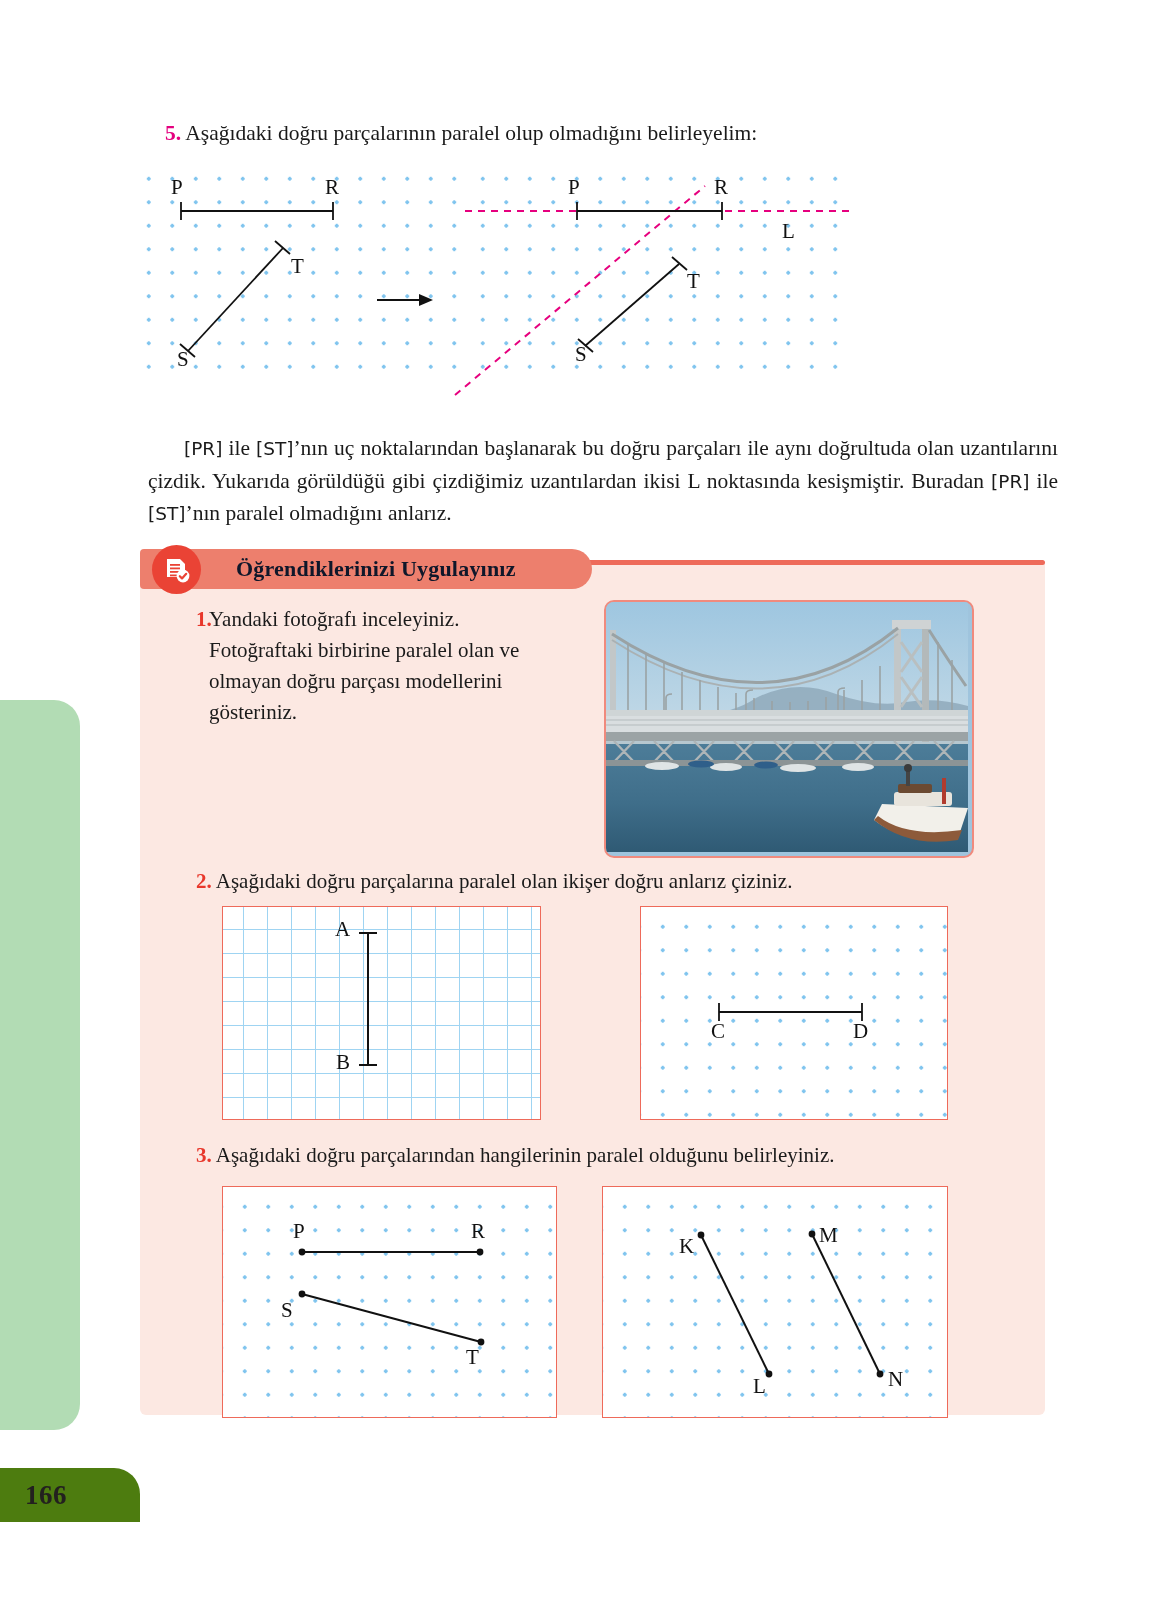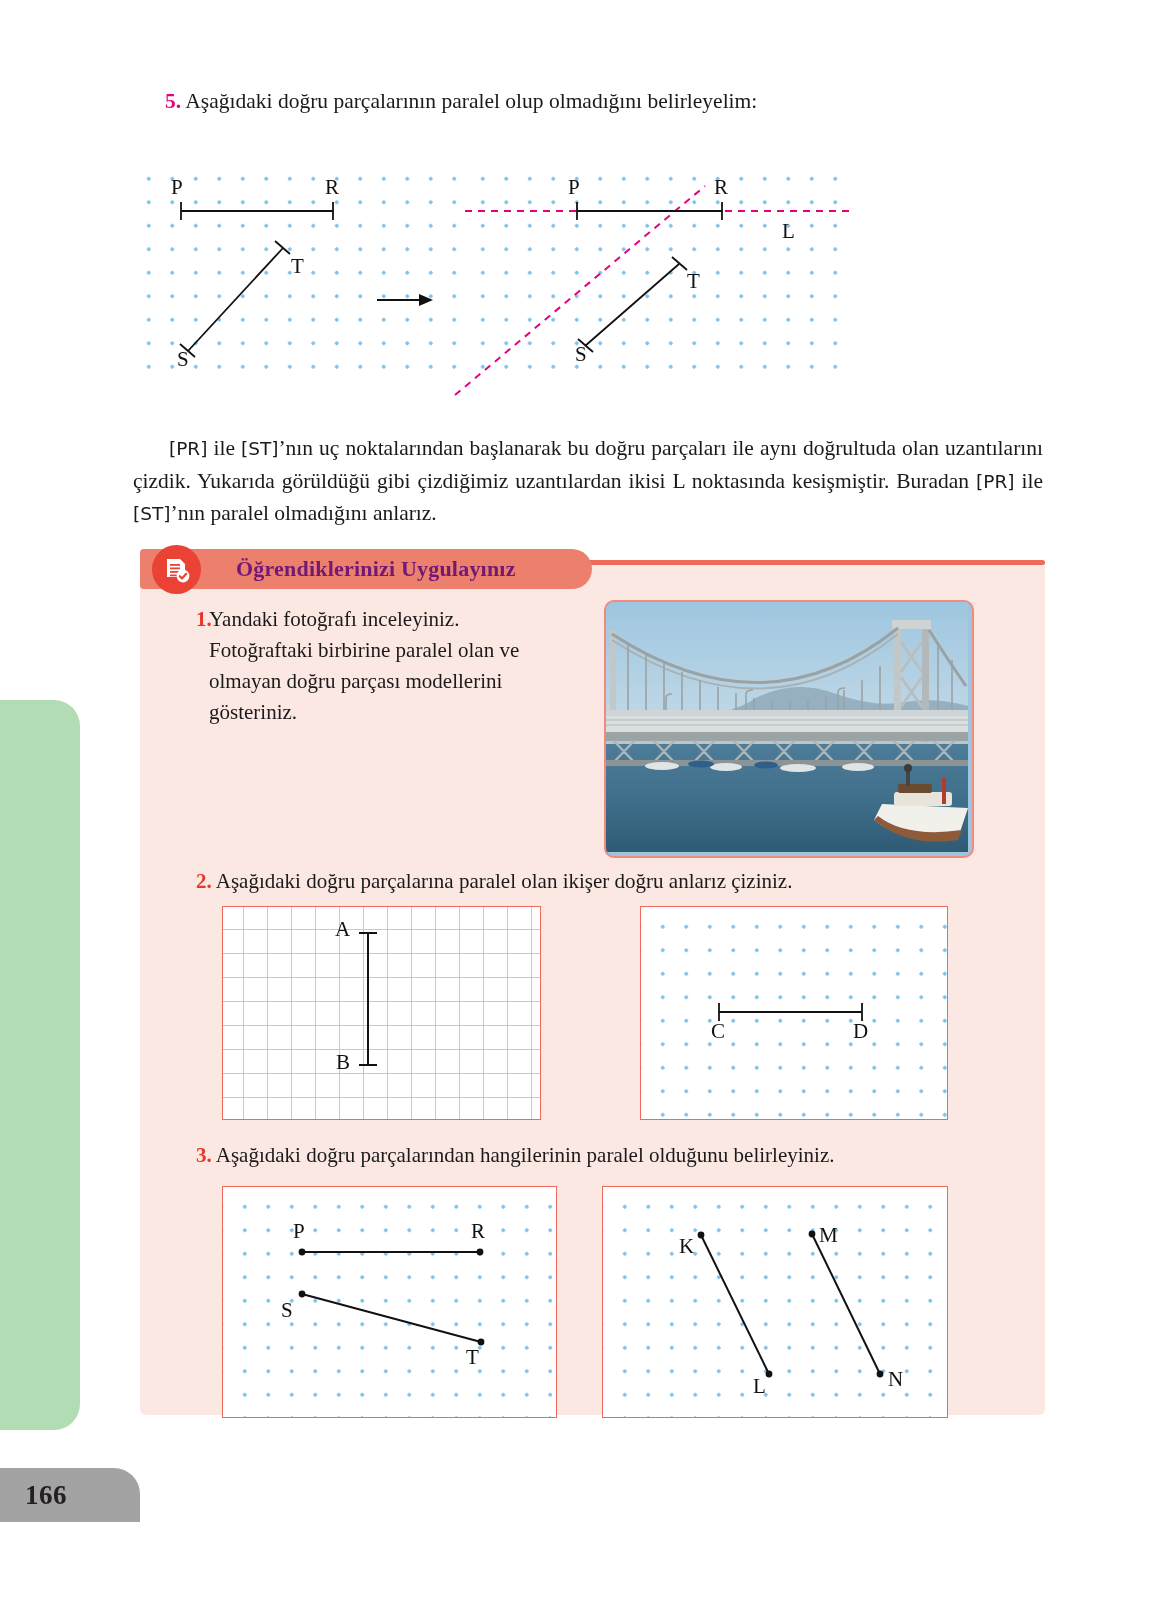--- a/index.html
+++ b/index.html
@@ -7,31 +7,31 @@
     width:1163px;height:1616px;position:relative;overflow:hidden;
     font-family:"Liberation Serif",serif;color:#1a1a1a;
   }
   
   .side-tab{
     position:absolute;left:0;top:700px;width:80px;height:730px;
     background:#b2dcb4;border-top-right-radius:26px;border-bottom-right-radius:26px;
   }
   .page-num-box{
     position:absolute;left:0;top:1468px;width:140px;height:54px;
-    background:#a3a3a3;border-top-right-radius:26px;border-bottom-right-radius:0px;
+    background:#4d7c0f;border-top-right-radius:26px;border-bottom-right-radius:0px;
     display:flex;align-items:center;
   }
   .page-num{
     margin-left:25px;font-family:"Liberation Serif",serif;font-weight:bold;
     font-size:27px;color:#23201f;letter-spacing:.5px;
   }
 
   
   .q5{
-    position:absolute;left:165px;top:88px;width:880px;
+    position:absolute;left:165px;top:120px;width:880px;
     font-size:21.5px;line-height:1.3;
   }
   .q5 .num{color:#e4007f;font-weight:bold;}
 
   
   .dotfield{
     position:absolute;
     background-color:#ffffff;
     background-image:radial-gradient(#7fc4ee 1.6px, transparent 1.7px);
     background-size:23.5px 23.5px;
@@ -44,21 +44,21 @@
   .lbl{
     position:absolute;font-family:"Liberation Serif",serif;
     font-size:21px;color:#111;line-height:1;
   }
 
   
   #mid-arrow{position:absolute;left:375px;top:290px;width:60px;height:20px;}
 
   
   .para{
-    position:absolute;left:133px;top:432px;width:910px;
+    position:absolute;left:148px;top:432px;width:910px;
     font-size:21.5px;line-height:1.52;text-align:justify;
   }
   .para .first{display:inline-block;width:36px;}
   .bracket{font-family:"DejaVu Sans",sans-serif;font-size:18.5px;}
 
   
   .panel{
     position:absolute;left:140px;top:560px;width:905px;height:855px;
     background:#fce8e2;border-radius:6px;
   }
@@ -66,21 +66,21 @@
     position:absolute;left:140px;top:560px;width:905px;height:5px;
     background:#ee6a5a;border-radius:3px;
   }
   .panel-header{
     position:absolute;left:140px;top:549px;width:452px;height:40px;
     background:#ed7f6d;border-top-right-radius:20px;border-bottom-right-radius:20px;
     border-top-left-radius:4px;border-bottom-left-radius:4px;
     display:flex;align-items:center;
   }
   .panel-header-title{
-    margin-left:96px;color:#701a75;font-weight:bold;font-size:22px;
+    margin-left:96px;color:#0f172a;font-weight:bold;font-size:22px;
     font-family:"Liberation Serif",serif;letter-spacing:.2px;
   }
   .header-icon{
     position:absolute;left:152px;top:545px;width:49px;height:49px;
     background:#ea4335;border-radius:50%;
     display:flex;align-items:center;justify-content:center;
   }
 
   
   .item{position:absolute;font-size:21px;line-height:1.47;}

